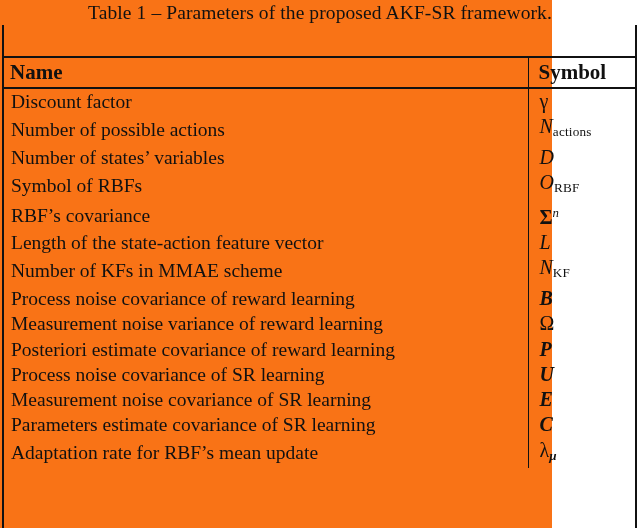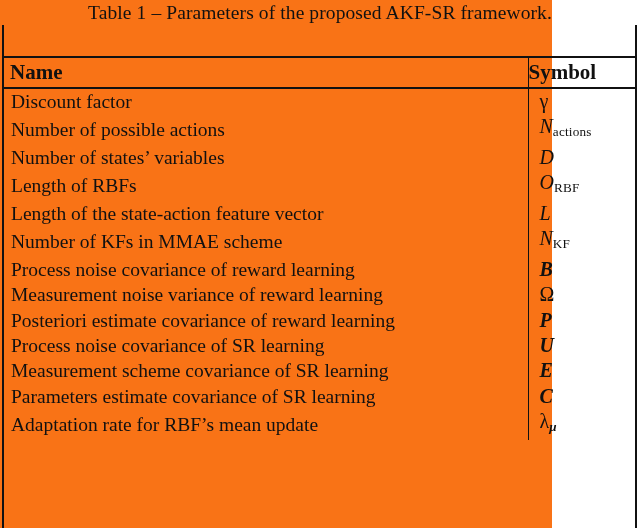--- a/index.html
+++ b/index.html
@@ -60,20 +60,21 @@
     border-bottom: 2.4px solid #111111;
     padding: 0;
     height: 29px;
     vertical-align: middle;
     font-weight: bold;
     font-size: 21px;
     text-align: left;
   }
   table.params thead th.name-h { padding-left: 8px; }
   table.params thead th.sym-h {
+    padding-left: 10px;
     border-left: 1.6px solid #111111;
   }
 
   table.params tbody td {
     padding: 0;
     height: 25.3px;
     vertical-align: middle;
     font-size: 19.5px;
     line-height: 25.3px;
     white-space: nowrap;
@@ -163,22 +164,26 @@
           </tr>
           <tr>
             <td class="name-c">Number of possible actions</td>
             <td class="sym-c"><span class="mi">N</span><span class="sub">actions</span></td>
           </tr>
           <tr>
             <td class="name-c">Number of states’ variables</td>
             <td class="sym-c"><span class="mi">D</span></td>
           </tr>
           <tr>
-            <td class="name-c">Length of RBFs</td>
+            <td class="name-c">Symbol of RBFs</td>
             <td class="sym-c"><span class="mi">O</span><span class="sub">RBF</span></td>
+          </tr>
+          <tr>
+            <td class="name-c">RBF’s covariance</td>
+            <td class="sym-c"><span class="mbu">Σ</span><span class="sup">n</span></td>
           </tr>
           <tr>
             <td class="name-c">Length of the state-action feature vector</td>
             <td class="sym-c"><span class="mi">L</span></td>
           </tr>
           <tr>
             <td class="name-c">Number of KFs in MMAE scheme</td>
             <td class="sym-c"><span class="mi">N</span><span class="sub">KF</span></td>
           </tr>
           <tr>
@@ -191,21 +196,21 @@
           </tr>
           <tr>
             <td class="name-c">Posteriori estimate covariance of reward learning</td>
             <td class="sym-c"><span class="mb">P</span></td>
           </tr>
           <tr>
             <td class="name-c">Process noise covariance of SR learning</td>
             <td class="sym-c"><span class="mb">U</span></td>
           </tr>
           <tr>
-            <td class="name-c">Measurement scheme covariance of SR learning</td>
+            <td class="name-c">Measurement noise covariance of SR learning</td>
             <td class="sym-c"><span class="mb">E</span></td>
           </tr>
           <tr>
             <td class="name-c">Parameters estimate covariance of SR learning</td>
             <td class="sym-c"><span class="mb">C</span></td>
           </tr>
           <tr>
             <td class="name-c">Adaptation rate for RBF’s mean update</td>
             <td class="sym-c"><span class="mgr">λ</span><span class="sub bold-mu">μ</span></td>
           </tr>

